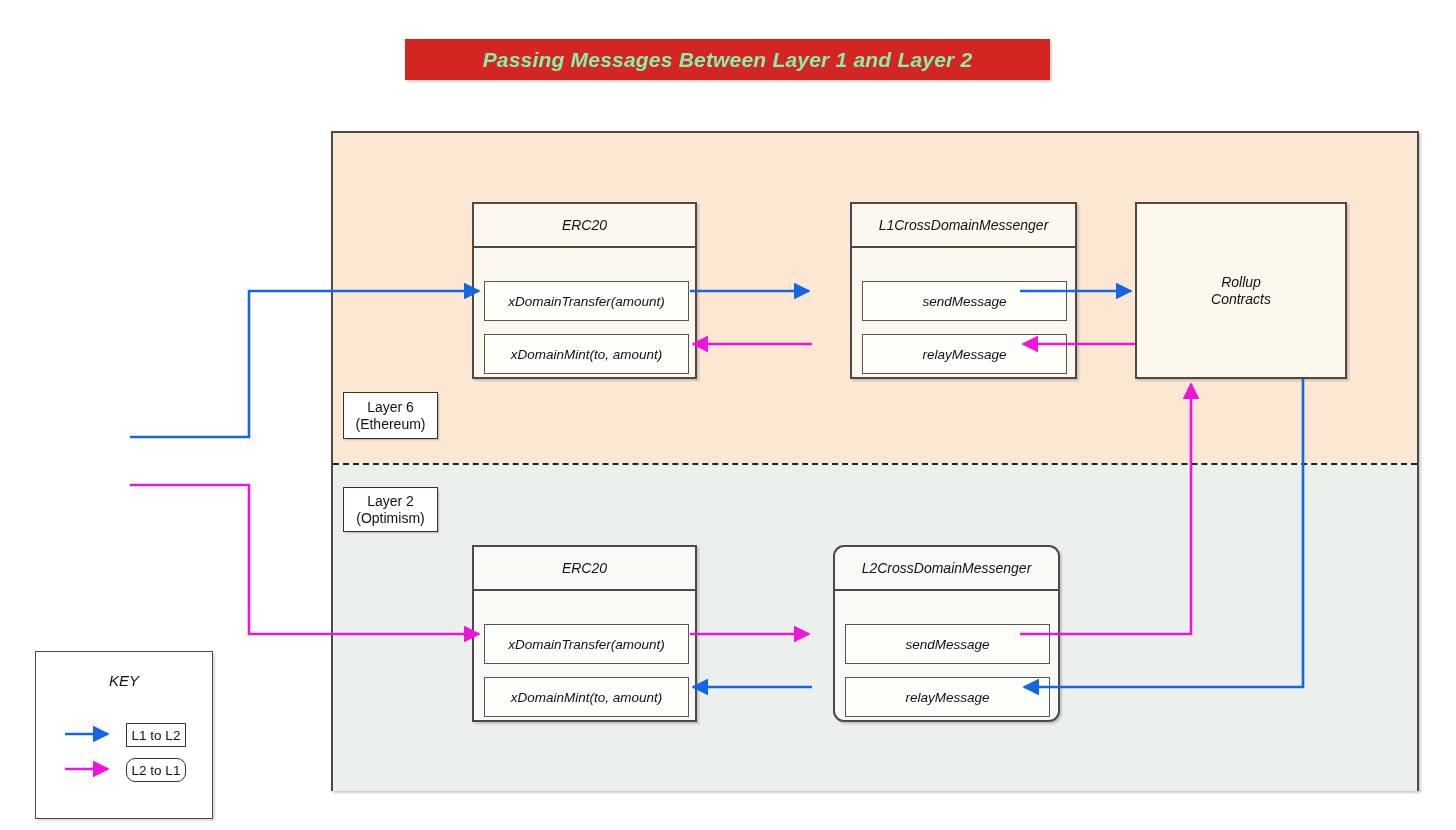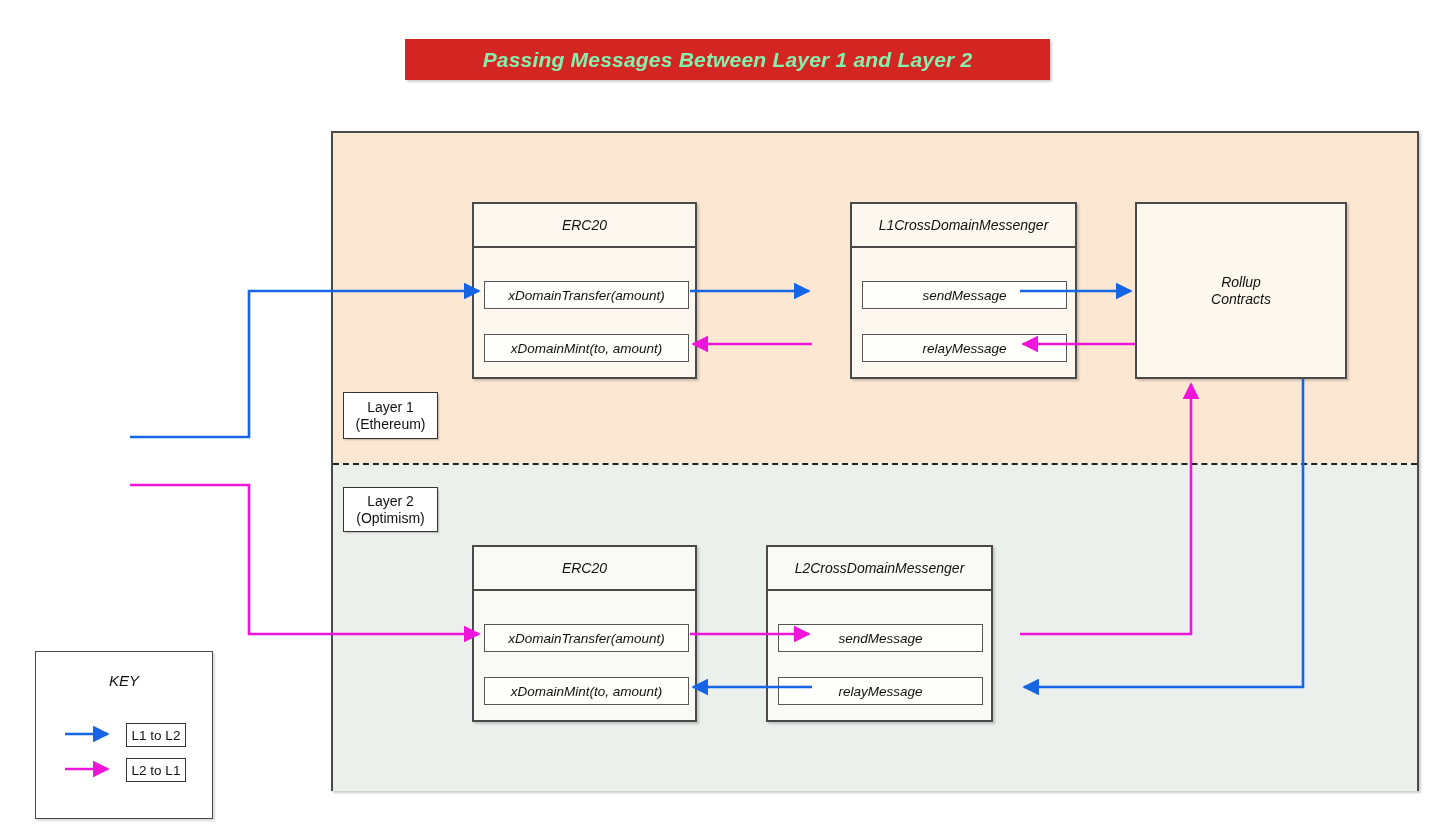--- a/index.html
+++ b/index.html
@@ -24,21 +24,21 @@
     box-shadow:2px 2px 2px rgba(0,0,0,.18);
   }
   .l1-fill{background:#fdf8ef;}
   .l2-fill{background:#f9faf6;}
   .class-header{
     position:absolute;left:0;top:0;width:100%;height:44px;border-bottom:2px solid #4a4a4a;
     box-sizing:border-box;display:flex;align-items:center;justify-content:center;
     font-size:14px;font-style:italic;
   }
   .method-box{
-    position:absolute;left:10px;width:205px;height:28px;border:1.5px solid #555;
+    position:absolute;left:10px;width:205px;height:40px;border:1.5px solid #555;
     background:#fefefb;box-sizing:border-box;display:flex;align-items:center;justify-content:center;
     font-size:13.5px;font-style:italic;
   }
   .m1{top:77px;} .m2{top:130px;}
   .rollup-box{
     position:absolute;left:1135px;top:202px;width:212px;height:177px;
     border:2px solid #4a4a4a;background:#fdf8ee;box-sizing:border-box;
     display:flex;flex-direction:column;align-items:center;justify-content:center;
     font-size:14px;font-style:italic;line-height:17px;box-shadow:2px 2px 2px rgba(0,0,0,.18);
   }
@@ -62,21 +62,21 @@
   }
   .key-title{
     position:absolute;left:0;top:20px;width:100%;text-align:center;
     font-size:15px;font-style:italic;
   }
   .key-entry-box{
     position:absolute;left:90px;width:60px;height:24px;border:1.5px solid #333;
     background:#ffffff;box-sizing:border-box;display:flex;align-items:center;justify-content:center;
     font-size:13.5px;
   }
-  .ke1{top:71px;} .ke2{top:106px;}
+  .ke1{top:71px;} .ke2{top:106px;border-radius:9px;}
   .arrow-layer{position:absolute;left:0;top:0;width:1456px;height:830px;pointer-events:none;}
 </style>
 </head>
 <body>
 
 <div class="canvas">
 
   <div class="banner">
     <span>Passing Messages Between Layer 1 and Layer 2</span>
   </div>
@@ -102,29 +102,29 @@
     <span>Rollup</span>
     <span>Contracts</span>
   </div>
 
   <div class="class-box l2-fill" style="left:472px;top:545px;width:225px;height:177px;">
     <div class="class-header">ERC20</div>
     <div class="method-box m1">xDomainTransfer(amount)</div>
     <div class="method-box m2">xDomainMint(to, amount)</div>
   </div>
 
-  <div class="class-box l2-fill" style="left:766px;top:545px;width:227px;height:177px;">
+  <div class="class-box l2-fill" style="left:833px;top:545px;width:227px;height:177px;border-radius:11px;">
     <div class="class-header">L2CrossDomainMessenger</div>
     <div class="method-box m1">sendMessage</div>
     <div class="method-box m2">relayMessage</div>
   </div>
 
 
   <div class="layer-label l1-label">
-    <span>Layer 1</span>
+    <span>Layer 6</span>
     <span>(Ethereum)</span>
   </div>
   <div class="layer-label l2-label">
     <span>Layer 2</span>
     <span>(Optimism)</span>
   </div>
 
   <div class="key-box">
     <div class="key-title">KEY</div>
     <div class="key-entry-box ke1">L1 to L2</div>

